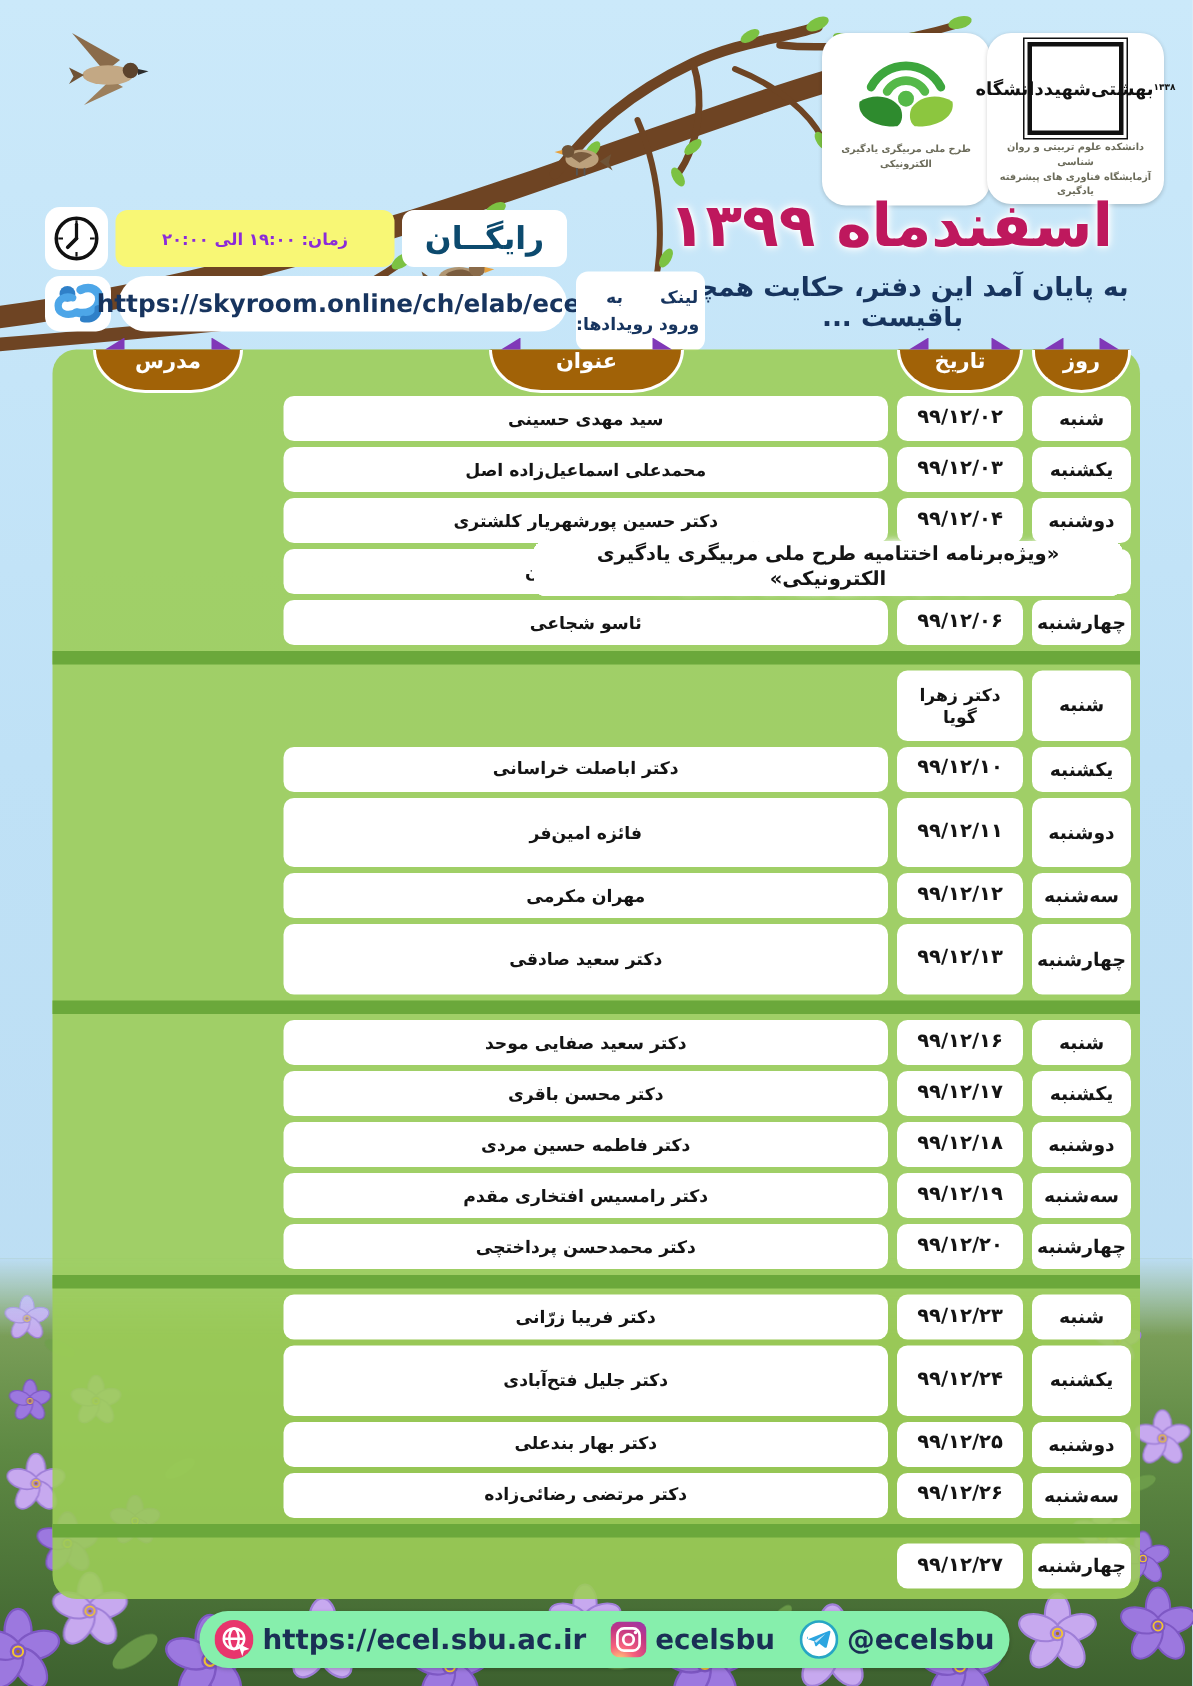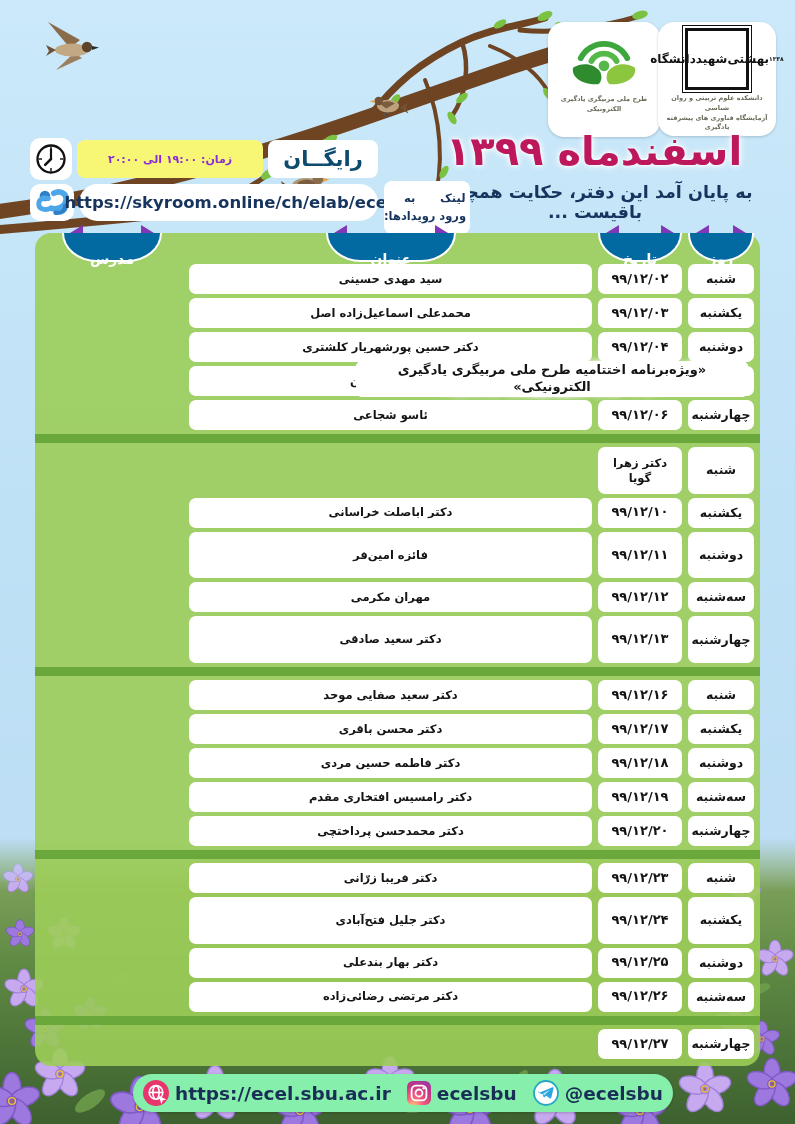--- a/index.html
+++ b/index.html
@@ -39,23 +39,23 @@
     color:#0c4a6e;font-size:21px;direction:rtl;}
   .url-pill{left:79px;top:184px;width:299px;height:37px;background:#fff;border-radius:19px;
     color:#17345E;font-size:16.5px;direction:ltr;cursor:pointer;}
   .link-caption{left:384px;top:181px;width:86px;height:53px;background:#fff;border-radius:8px;
     color:#17345E;font-size:11.5px;direction:rtl;text-align:center;line-height:1.5;flex-direction:row;}
 
   
   .panel{position:absolute;left:35px;top:233px;width:725px;height:833px;box-sizing:border-box;
     background:rgba(156,205,88,0.9);border-radius:16px;padding:0 6px 7px;display:flex;flex-direction:column;direction:rtl;}
   .head{position:relative;height:27px;flex:0 0 27px;}
-  .dome{position:absolute;top:0;height:29px;background:#0369a1;border:2px solid #fff;border-top:none;
+  .dome{position:absolute;top:0;height:29px;background:#a16207;border:2px solid #fff;border-top:none;
     border-radius:0 0 60px 60px / 0 0 50px 50px;box-sizing:border-box;display:flex;align-items:flex-start;justify-content:center;
-    color:#fff;font-weight:bold;font-size:14px;padding-top:18px;}
+    color:#fff;font-weight:bold;font-size:14px;padding-top:0;}
   .dome::before{content:"";position:absolute;top:-8px;left:6px;width:0;height:0;
     border-bottom:8px solid #8038B8;border-left:13px solid transparent;}
   .dome::after{content:"";position:absolute;top:-8px;right:6px;width:0;height:0;
     border-bottom:8px solid #8038B8;border-right:13px solid transparent;}
   .dome-day{right:0;width:66px;}
   .dome-date{right:72px;width:84px;}
   .dome-title{right:298px;width:130px;}
   .dome-instr{right:592px;width:100px;}
 
   .rows{flex:1;display:flex;flex-direction:column;gap:4px;padding-top:4px;min-height:0;}

